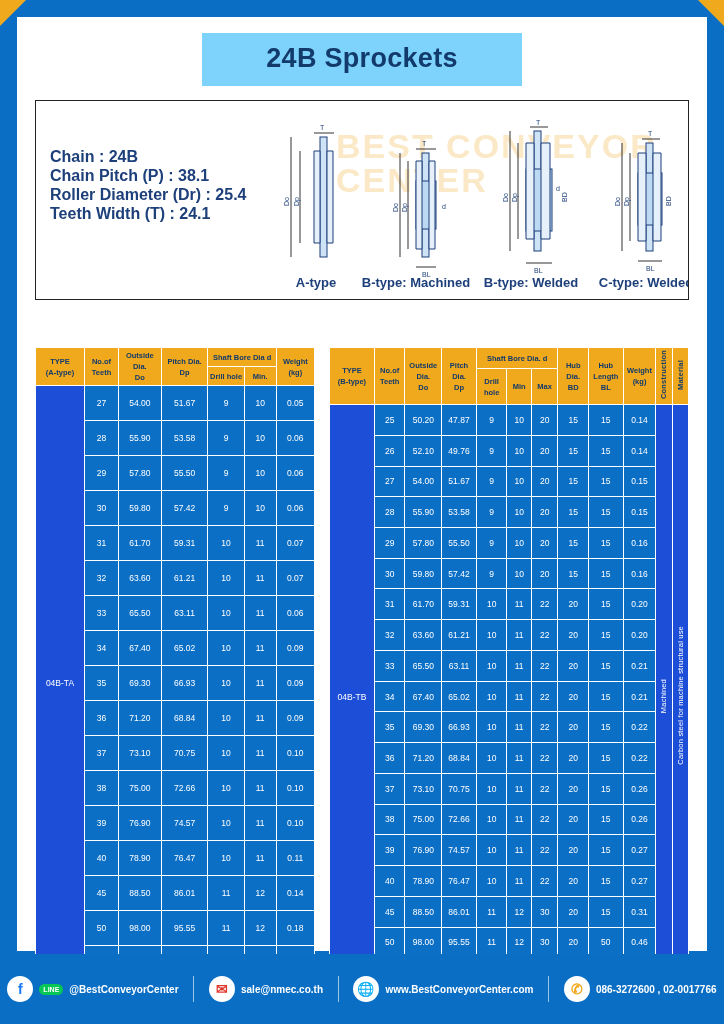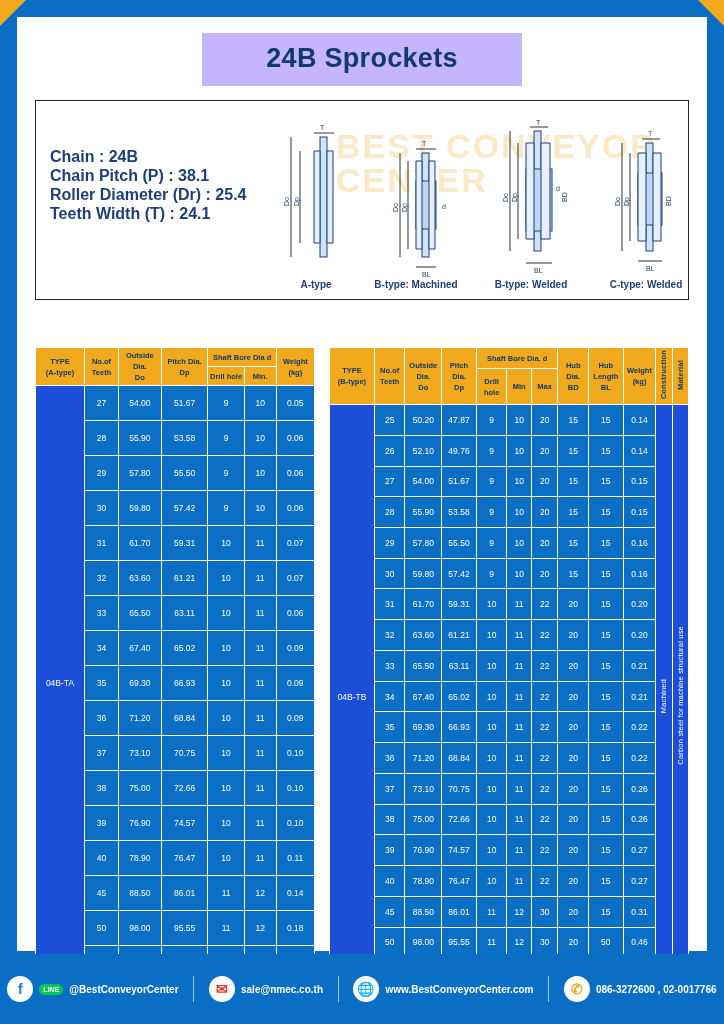--- a/index.html
+++ b/index.html
@@ -26,21 +26,21 @@
   .sheet {
     position: absolute;
     top: 14px; left: 14px;
     width: 696px; height: 940px;
     background: #ffffff;
     border: 3px solid #0a6ec4;
   }
   .title-bar {
     margin: 16px auto 0 auto;
     width: 320px;
-    background: #c4b5fd;
+    background: #7dd3fc;
     text-align: center;
     padding: 10px 0 12px 0;
   }
   .title-bar h1 {
     font-size: 27px;
     color: #123a6b;
     font-weight: bold;
     letter-spacing: 0.3px;
   }
   
@@ -73,21 +73,21 @@
   }
   .drawings {
     position: absolute;
     left: 240px; top: 10px;
     width: 440px; height: 185px;
     z-index: 1;
   }
   .dwg-caption {
     position: absolute;
     bottom: 6px;
-    font-size: 10px;
+    font-size: 13px;
     color: #1d3f7a;
     font-weight: bold;
     text-align: center;
     width: 110px;
   }
   
   .tables {
     position: absolute;
     top: 330px; left: 0; right: 0;
     display: flex;

